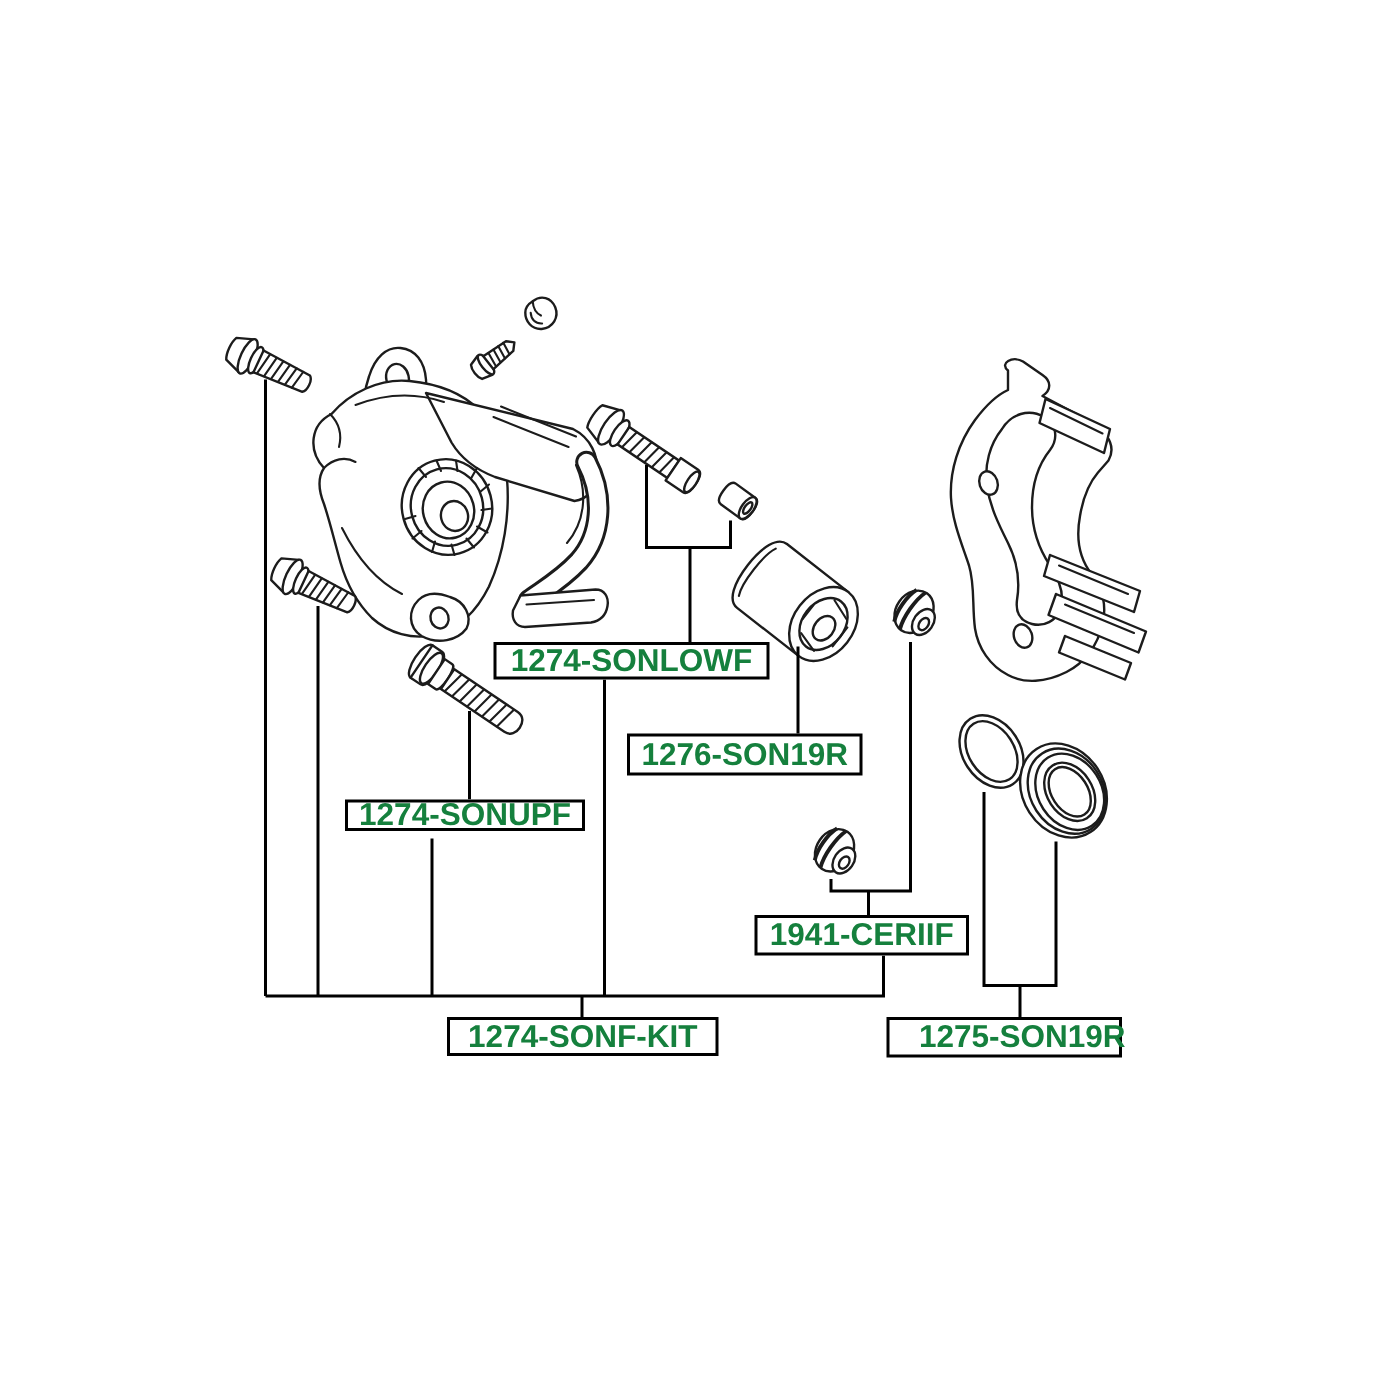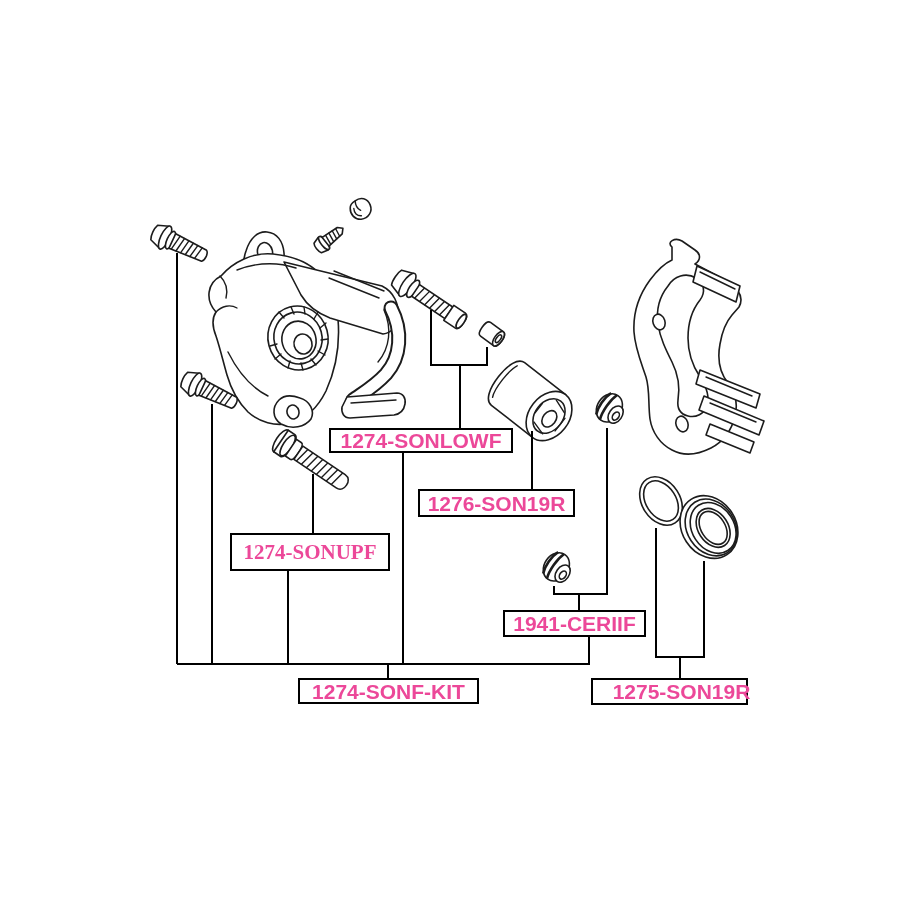--- a/index.html
+++ b/index.html
@@ -4,21 +4,21 @@
 <style>
   html,body{margin:0;padding:0;background:#fff;}
   .stage{position:relative;width:915px;height:915px;background:#ffffff;overflow:hidden;
          font-family:"Liberation Sans","DejaVu Sans",sans-serif;}
   .stage svg{position:absolute;left:0;top:0;}
   .plabel{
     position:absolute;
     box-sizing:border-box;
     border:2px solid #000;
     background:#fff;
-    color:#ec4899;
+    color:#15803d;
     font-weight:bold;
     font-size:21px;
     line-height:1;
     display:flex;
     align-items:center;
     justify-content:center;
     white-space:nowrap;
     letter-spacing:0px;
   }
   .part{stroke:#1c1c1c;stroke-width:1.6;fill:#ffffff;stroke-linejoin:round;stroke-linecap:round;}
@@ -251,20 +251,20 @@
 
     <polyline class="leader" points="656,528 656,657 704,657 704,561"></polyline>
     <line class="leader" x1="680" y1="657" x2="680" y2="678"></line>
   </g>
 </svg>
 
   <div class="plabel" style="left:329px;top:428px;width:184px;height:25px;">1274-SONLOWF</div>
 
   <div class="plabel" style="left:418px;top:489px;width:157px;height:28px;">1276-SON19R</div>
 
-  <div class="plabel" style="left:230px;top:533px;width:160px;height:38px;font-family:Liberation Serif, serif;">1274-SONUPF</div>
+  <div class="plabel" style="left:230px;top:533px;width:160px;height:21px;">1274-SONUPF</div>
 
   <div class="plabel" style="left:503px;top:610px;width:143px;height:27px;">1941-CERIIF</div>
 
   <div class="plabel" style="left:298px;top:678px;width:181px;height:26px;">1274-SONF-KIT</div>
 
   <div class="plabel" style="left:591px;top:678px;width:157px;height:27px;padding-left:24px;">1275-SON19R</div>
 </div>
 
 </body></html>

